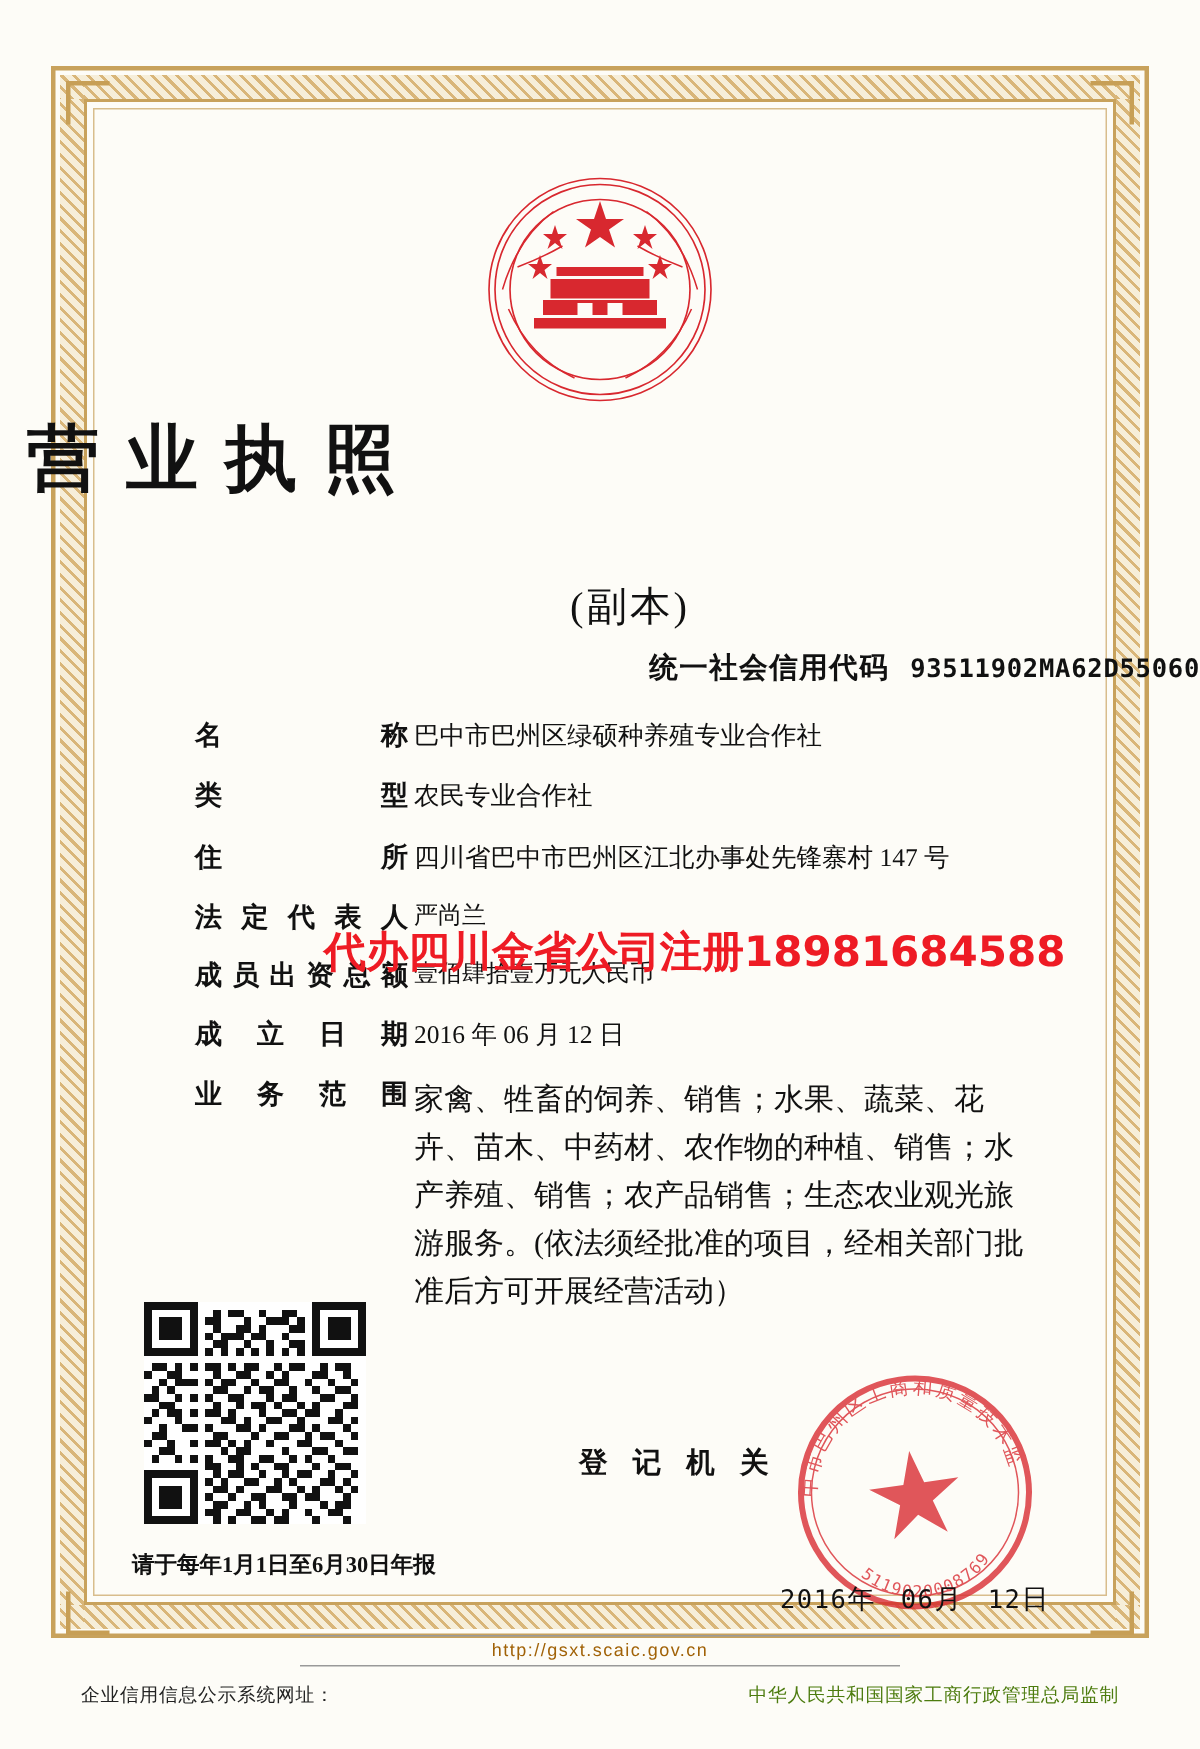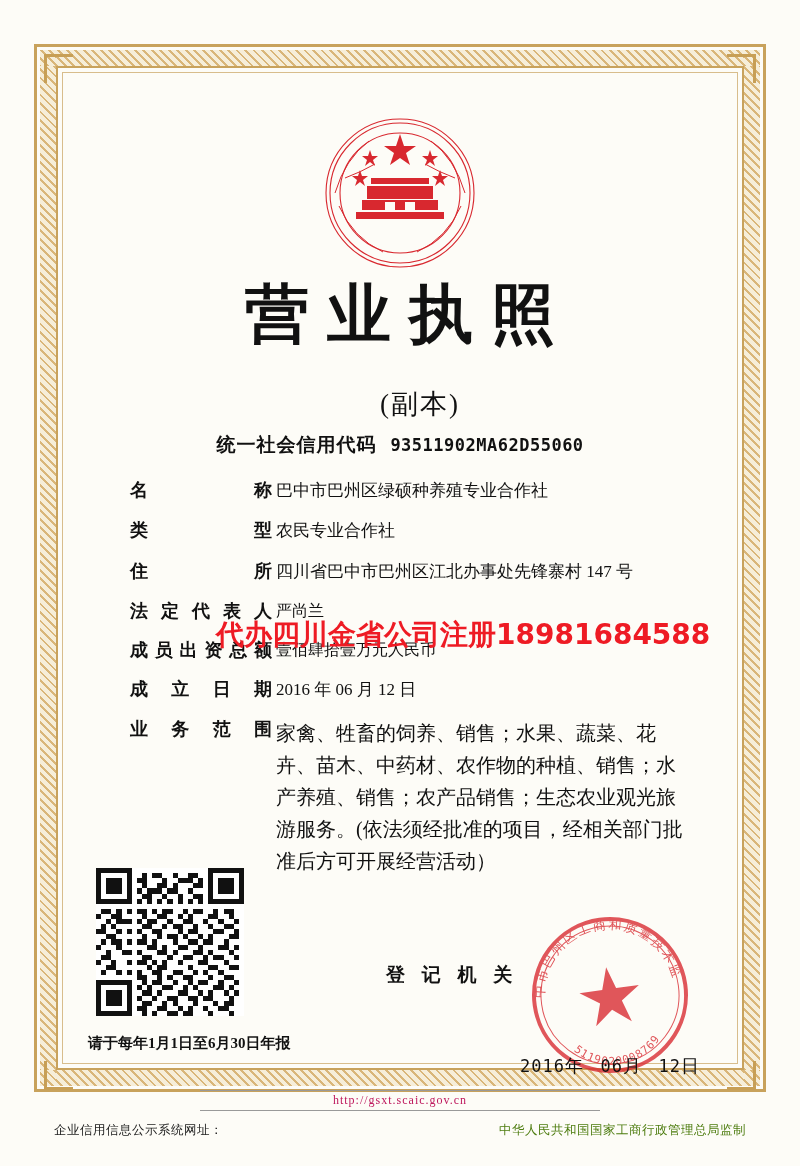--- a/index.html
+++ b/index.html
@@ -74,22 +74,22 @@
     transform: translateX(-50%);
     width: 170px;
     height: 170px;
   }
 
   
   .doc-title {
     position: absolute;
     left: 0; right: 0;
     top: 282px;
-    text-align: center;
-    font-size: 64px;
+    text-align: left;
+    font-size: 48px;
     line-height: 1;
     letter-spacing: 18px;
     text-indent: 18px;
     font-weight: bold;
     color: #111;
     font-family: "DejaVu Serif", "Liberation Serif", serif;
   }
   .doc-subtitle {
     position: absolute;
     left: 0; right: 0;
@@ -97,21 +97,21 @@
     text-align: center;
     font-size: 27px;
     color: #111;
     letter-spacing: 2px;
     padding-left: 40px;
   }
   .credit-code {
     position: absolute;
     left: 0; right: 0;
     top: 432px;
-    text-align: center;
+    text-align: right;
     font-size: 19px;
     font-weight: bold;
     color: #111;
     letter-spacing: 1px;
   }
   .credit-code .num {
     font-family: "DejaVu Sans Mono", "Liberation Mono", monospace;
     font-size: 17px;
     letter-spacing: 0.5px;
     margin-left: 14px;
@@ -211,22 +211,22 @@
     font-size: 15px;
     font-weight: bold;
     color: #111;
   }
   .url-line {
     position: absolute;
     left: 0; right: 0;
     top: 1093px;
     text-align: center;
     font-size: 12px;
-    color: #be185d;
-    font-family: Liberation Serif, serif;
+    color: #a16207;
+    font-family: Liberation Sans, sans-serif;
     letter-spacing: 1px;
   }
   .url-rule {
     position: absolute;
     left: 200px;
     top: 1090px;
     width: 400px;
     height: 1px;
     background: #999;
   }

